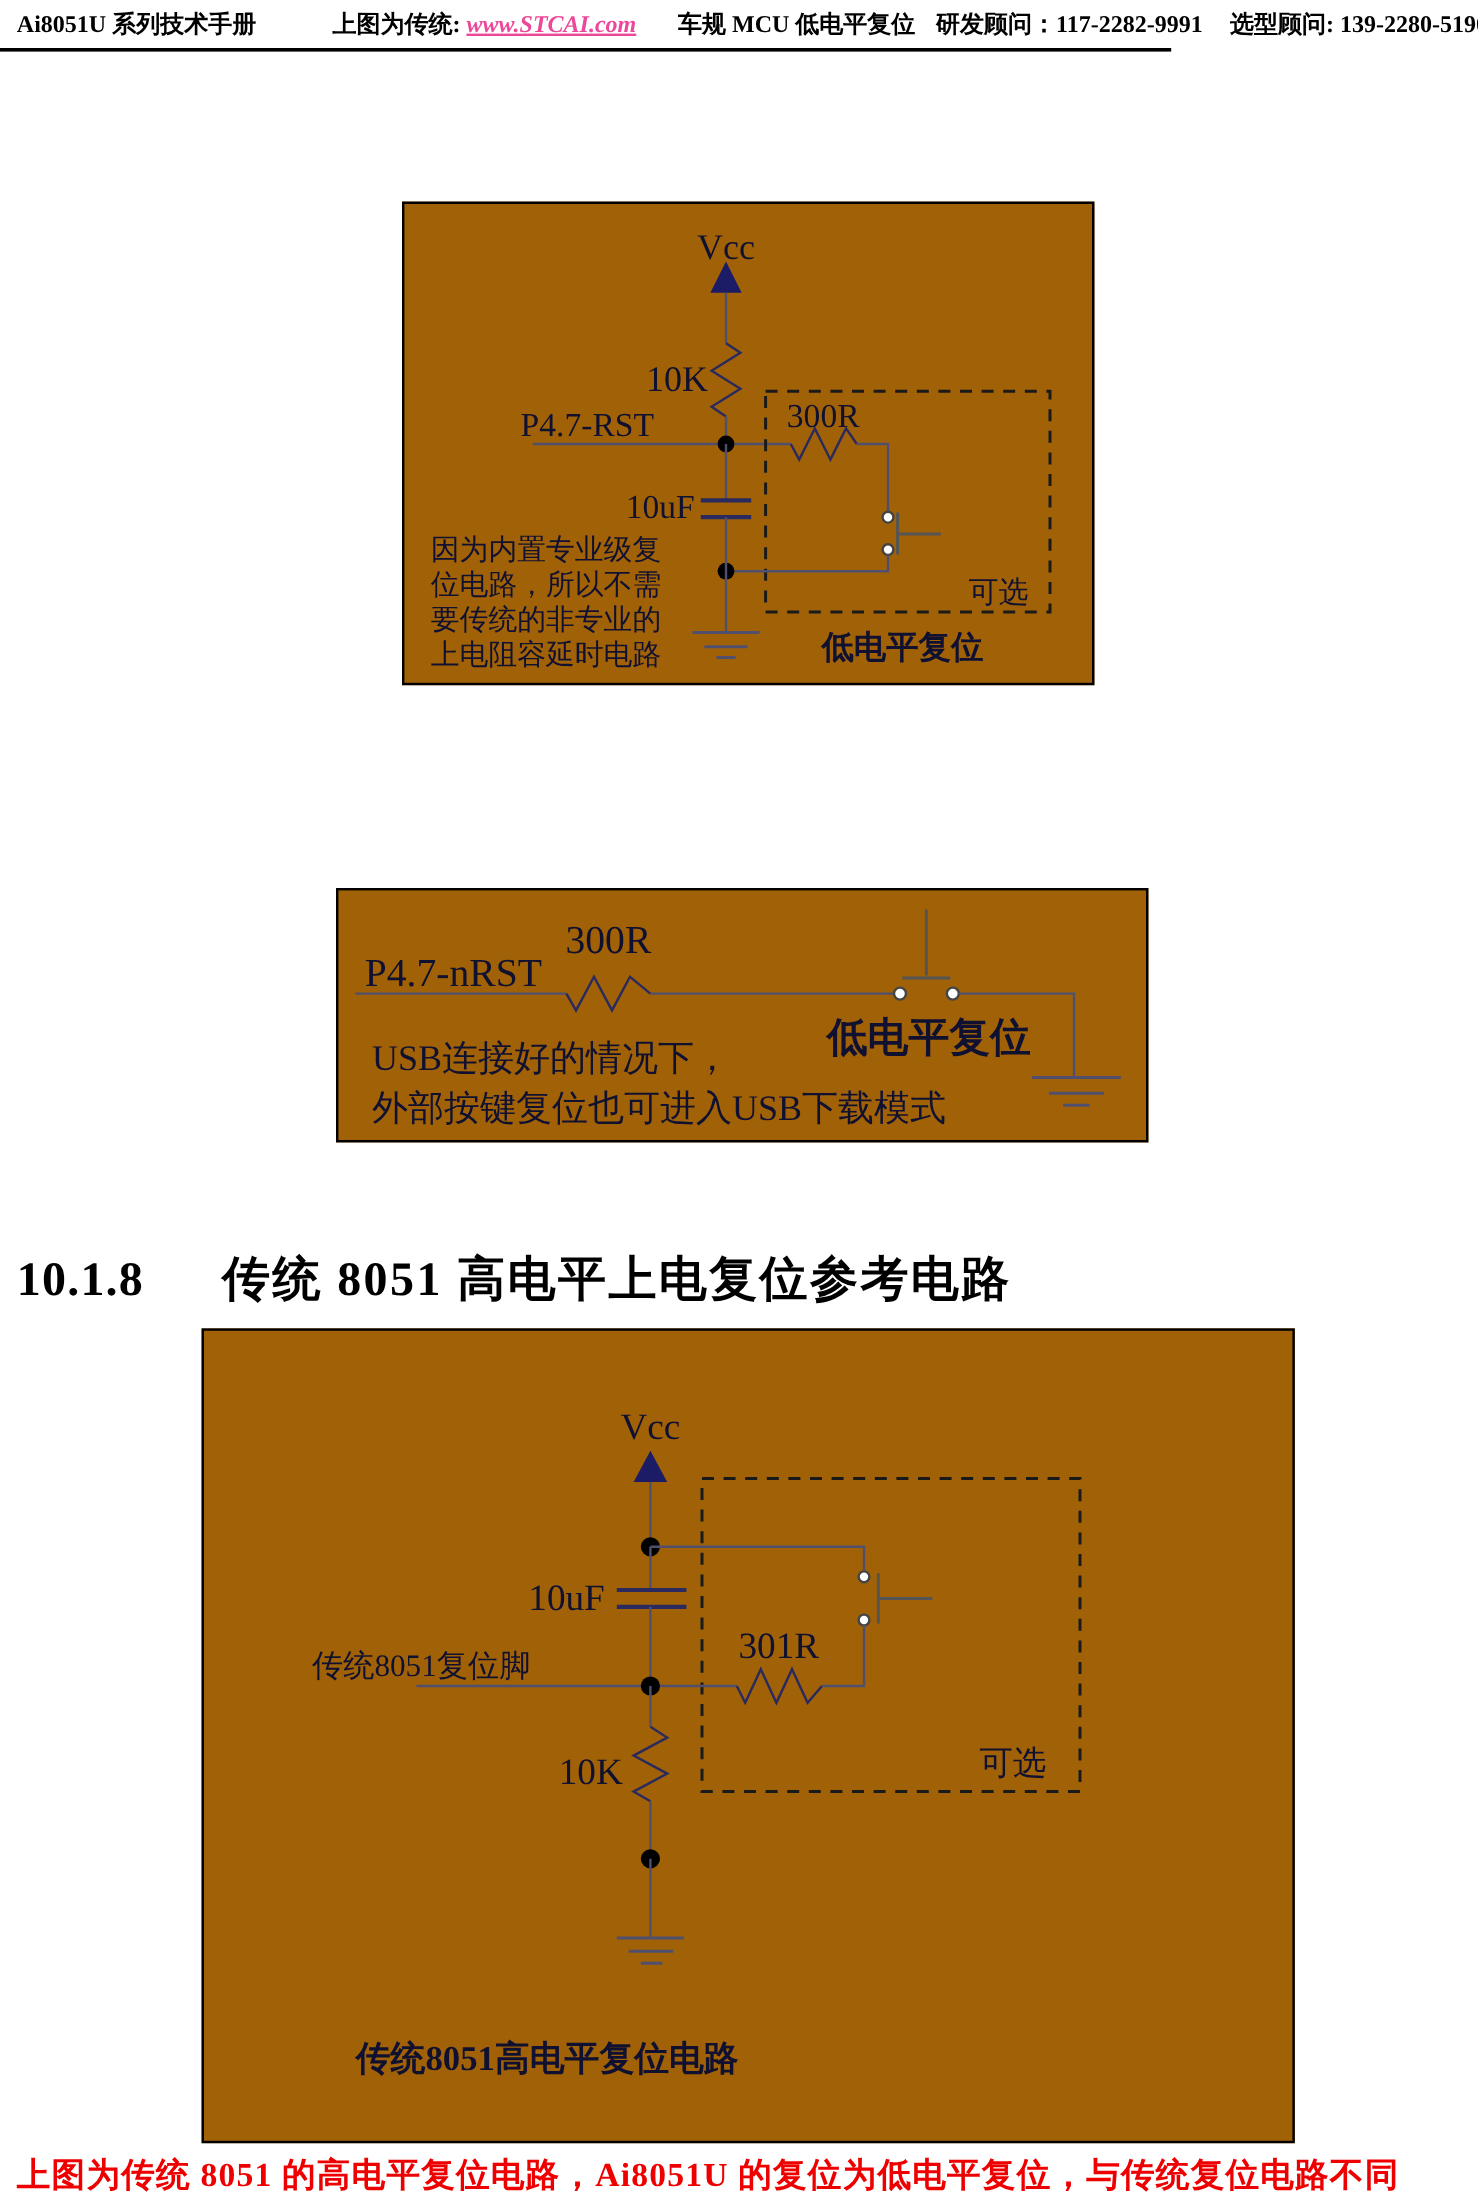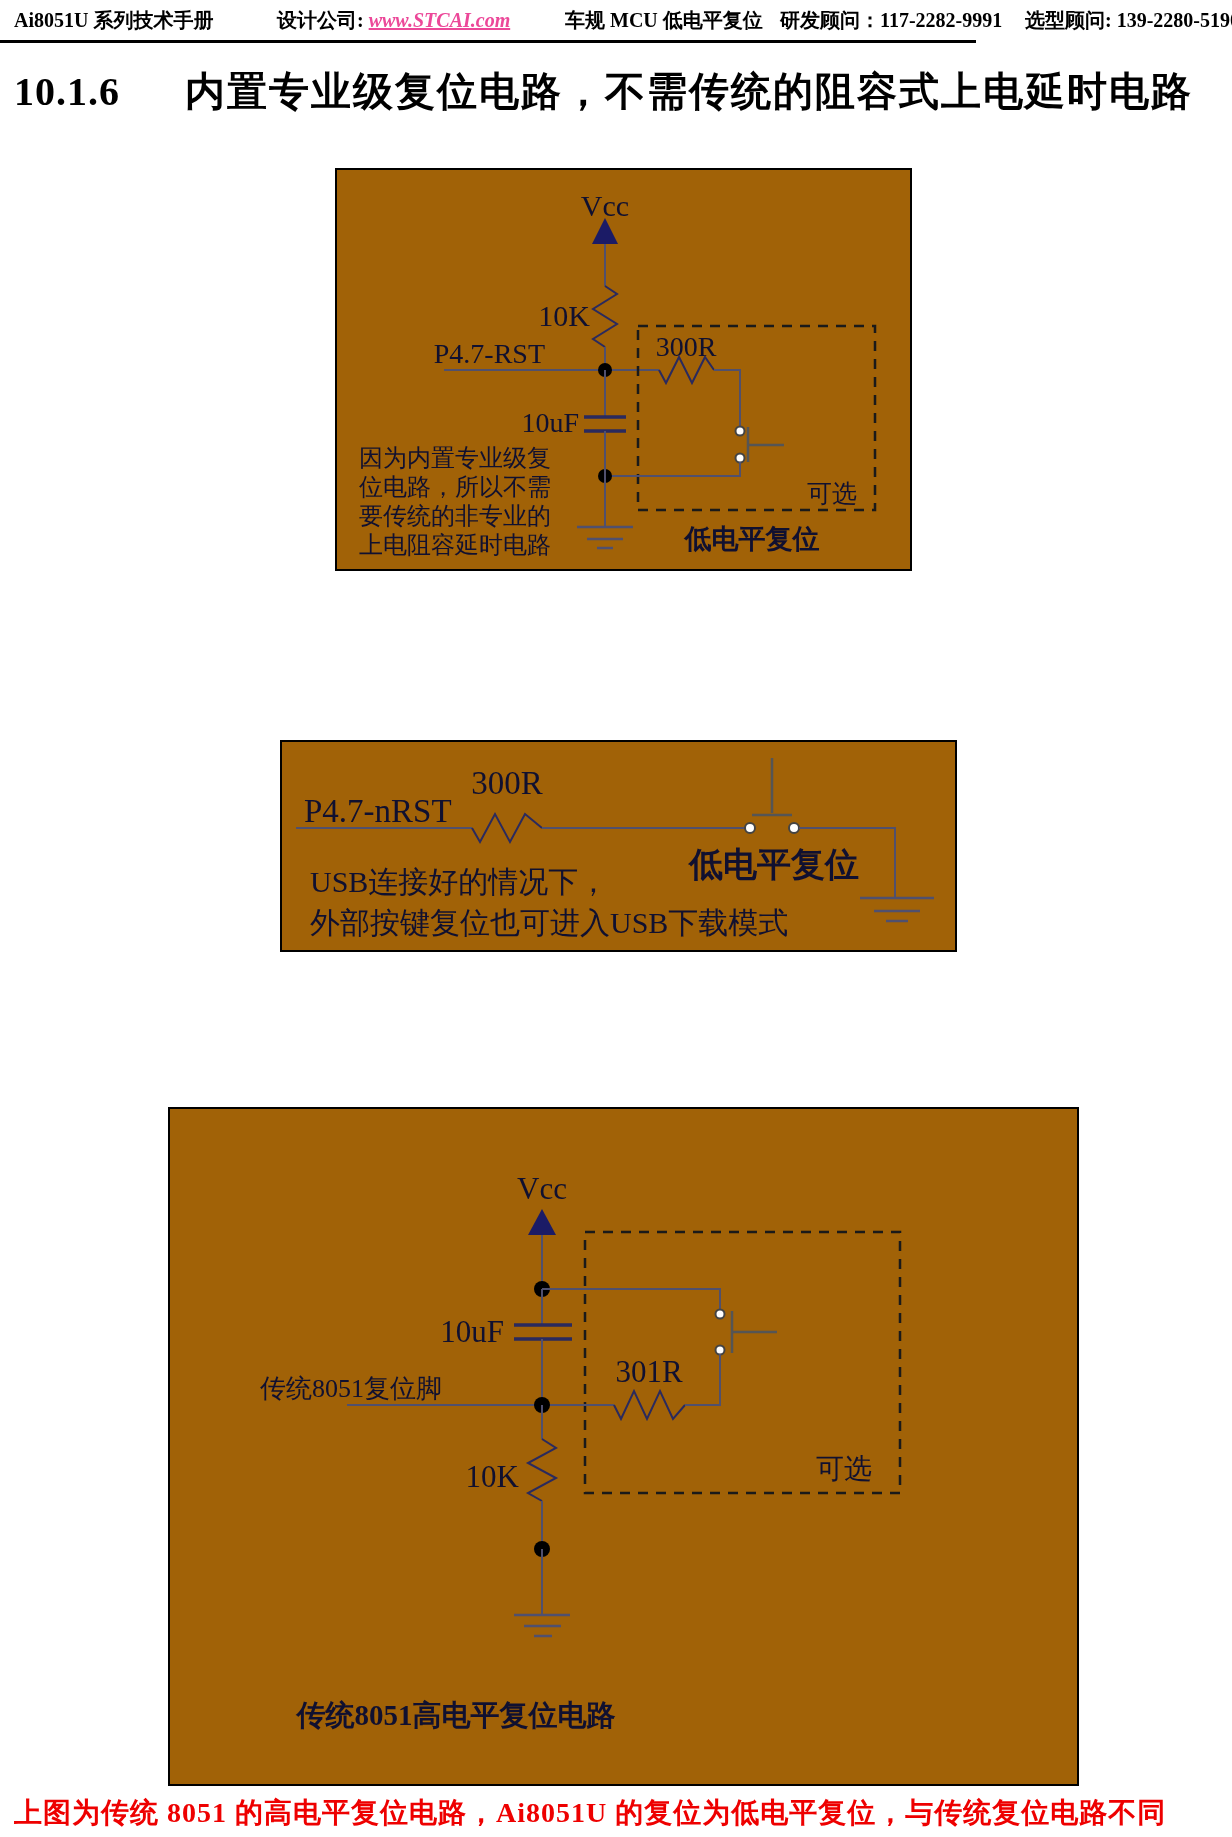--- a/index.html
+++ b/index.html
@@ -36,29 +36,26 @@
   
   .footnote{position:absolute;left:14px;top:1794px;white-space:nowrap;color:#ee0000;font-weight:bold;font-size:28px;letter-spacing:1px;text-align:right;}
 </style>
 </head>
 <body>
 
 <div class="page">
 
   <div class="topbar">
     <span class="hitem" style="left:14px">Ai8051U 系列技术手册</span>
-    <span class="hitem" style="left:277px"><span>设计公司: </span><a>www.STCAI.com</a></span>
+    <span class="hitem" style="left:277px"><span>上图为传统: </span><a>www.STCAI.com</a></span>
     <span class="hitem" style="left:565px">车规 MCU 低电平复位</span>
     <span class="hitem" style="left:780px">研发顾问：117-2282-9991</span>
     <span class="hitem" style="left:1025px">选型顾问: 139-2280-5190</span>
   </div>
 
-  <div class="heading" style="top:64px">
-    <span class="num">10.1.6</span><span class="ttl">内置专业级复位电路，不需传统的阻容式上电延时电路</span>
-  </div>
 
   <div class="cbox" style="left:335px;top:168px;width:573px;height:399px;">
     <svg width="573" height="399" viewBox="0 0 573 399">
 
       <text x="268" y="46" font-size="30" text-anchor="middle">Vcc</text>
       <polygon class="arrow" points="255,74 281,74 268,48"></polygon>
       <line class="wire" x1="268" y1="74" x2="268" y2="116"></line>
 
       <polyline class="zig" points="268,116 280,124 256,139 280,154 256,169 268,177"></polyline>
       <text x="253" y="156" font-size="30" text-anchor="end">10K</text>
@@ -119,20 +116,23 @@
       <line class="gnd" x1="578" y1="156" x2="652" y2="156"></line>
       <line class="gnd" x1="592" y1="169" x2="638" y2="169"></line>
       <line class="gnd" x1="604" y1="179" x2="626" y2="179"></line>
 
       <text class="blue" x="492" y="134" font-size="34" text-anchor="middle">低电平复位</text>
       <text class="plain" x="28" y="150" font-size="30">USB连接好的情况下，</text>
       <text class="plain" x="28" y="191" font-size="30">外部按键复位也可进入USB下载模式</text>
     </svg>
   </div>
 
+  <div class="heading" style="top:1038px">
+    <span class="num">10.1.8</span><span class="ttl">传统 8051 高电平上电复位参考电路</span>
+  </div>
 
   <div class="cbox" style="left:168px;top:1107px;width:907px;height:675px;">
     <svg width="907" height="675" viewBox="0 0 907 675">
 
       <text x="372" y="90" font-size="31" text-anchor="middle">Vcc</text>
       <polygon class="arrow" points="358,126 386,126 372,100"></polygon>
       <line class="wire" x1="372" y1="126" x2="372" y2="180"></line>
       <circle class="dot" cx="372" cy="180" r="8"></circle>
 
       <rect class="dashedbox" x="415" y="123" width="315" height="261"></rect>

